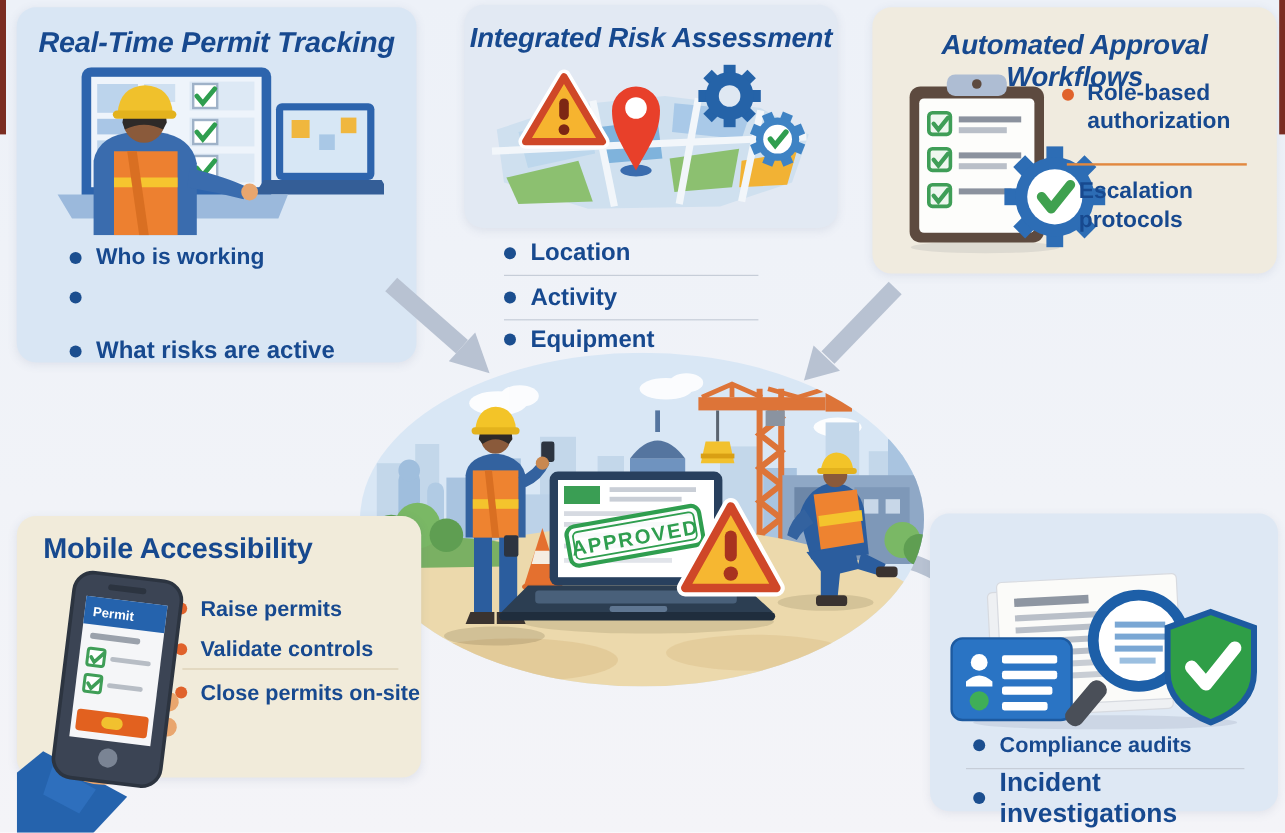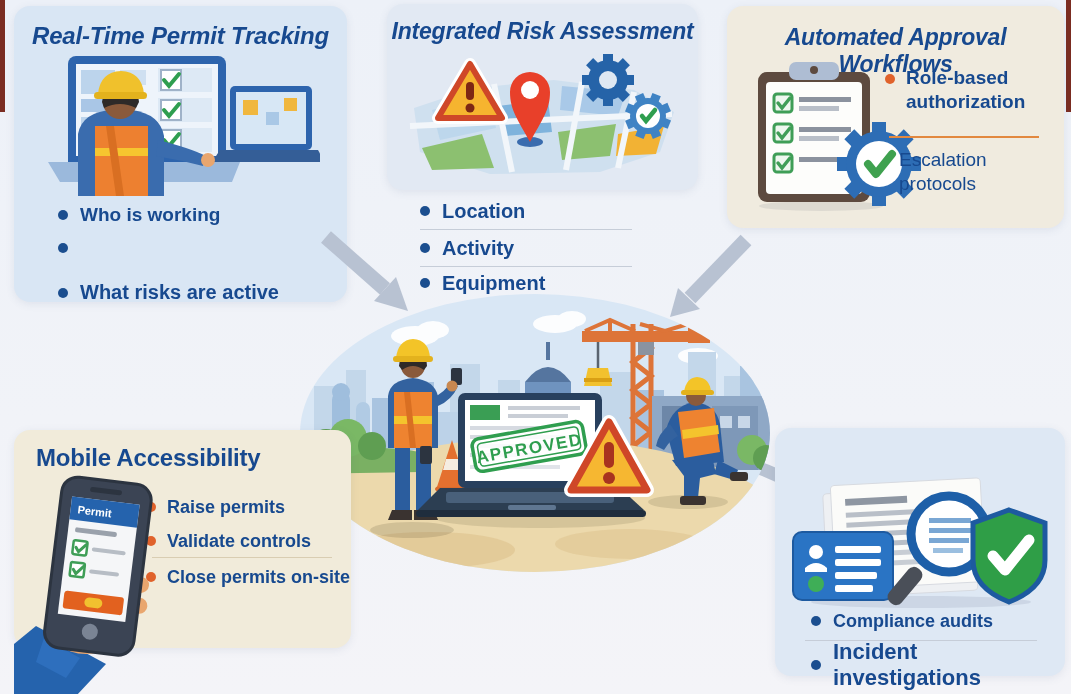--- a/index.html
+++ b/index.html
@@ -214,21 +214,21 @@
         <path d="M-11,0 l8,10 l16,-20" stroke="#3fa14f" stroke-width="8" fill="none" stroke-linecap="round" stroke-linejoin="round"></path>
       </g>
     </svg>
     <div style="position:absolute;left:158px;top:60px;width:170px;">
       <div style="display:flex;">
         <span class="dot dot-orange" style="margin-top:8px;"></span>
         <span style="color:#17498f;font-weight:bold;font-size:19px;line-height:24px;width:130px;">Role-based authorization</span>
       </div>
     </div>
     <div class="divider div-orange" style="left:162px;top:130px;width:150px;"></div>
-    <div style="position:absolute;left:172px;top:142px;width:150px;color:#17498f;font-weight:normal;font-size:19px;line-height:24px;">Escalation protocols</div>
+    <div style="position:absolute;left:172px;top:142px;width:150px;color:#17498f;font-weight:bold;font-size:19px;line-height:24px;">Escalation protocols</div>
   </div>
 
   <svg viewBox="0 0 1071 694" style="position:absolute;left:0;top:0;width:1071px;height:694px;pointer-events:none;">
     <g fill="#b8c2d2" stroke="#b8c2d2">
       <g>
         <line x1="326" y1="237" x2="385" y2="289" stroke-width="15"></line>
         <polygon points="374,301 396,277 408,311" stroke="none"></polygon>
       </g>
       <g>
         <line x1="746" y1="240" x2="690" y2="298" stroke-width="15"></line>

